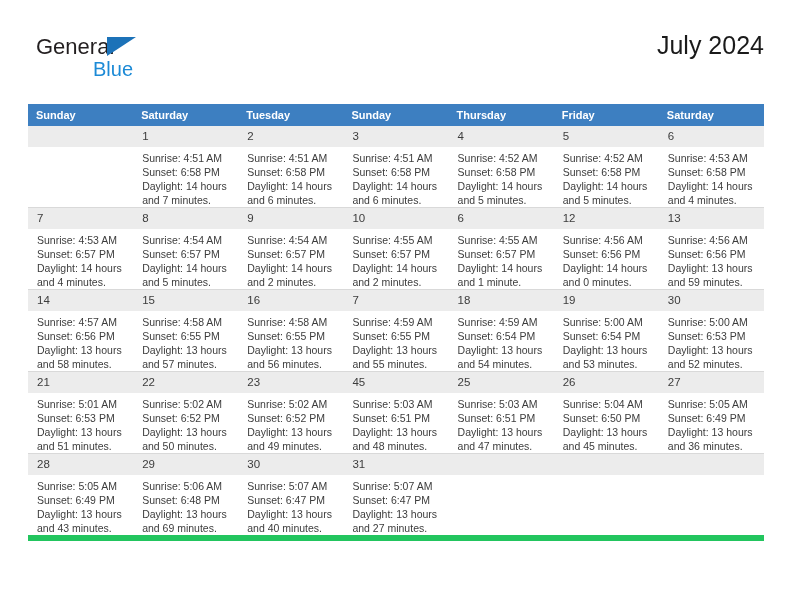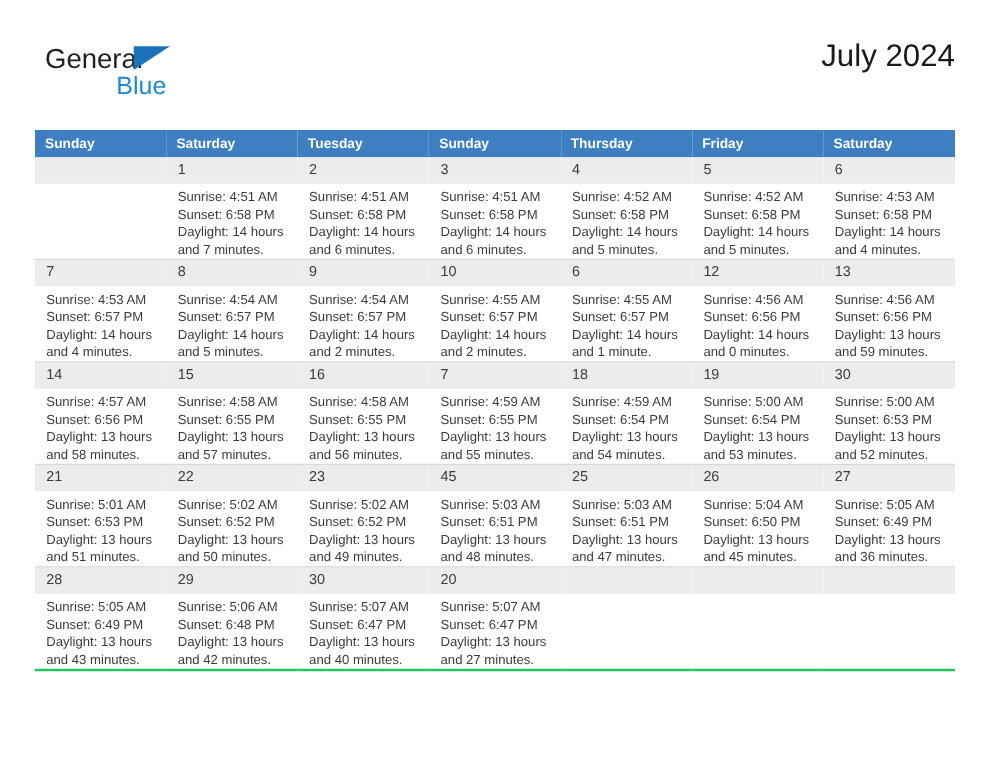--- a/index.html
+++ b/index.html
@@ -103,21 +103,21 @@
   }
   .calendar td {
     vertical-align: top;
     padding: 0;
     border: none;
     border-bottom: 1px solid #d9d9d9;
     height: 78px;
     background: #ffffff;
   }
   .calendar tr.week:last-child td {
-    border-bottom: 2px solid #22c55e;
+    border-bottom: 6px solid #22c55e;
   }
   .daynum {
     display: block;
     background: #ececec;
     font-size: 11.5px;
     color: #3c3c3c;
     padding: 4px 0 4px 9px;
     height: 13px;
     line-height: 13px;
   }
@@ -430,34 +430,34 @@
               <div>Daylight: 13 hours</div>
               <div>and 43 minutes.</div>
             </div>
           </td>
           <td class="day-cell">
             <span class="daynum">29</span>
             <div class="lines">
               <div>Sunrise: 5:06 AM</div>
               <div>Sunset: 6:48 PM</div>
               <div>Daylight: 13 hours</div>
-              <div>and 42 minutes.</div>
+              <div>and 69 minutes.</div>
             </div>
           </td>
           <td class="day-cell">
             <span class="daynum">30</span>
             <div class="lines">
               <div>Sunrise: 5:07 AM</div>
               <div>Sunset: 6:47 PM</div>
               <div>Daylight: 13 hours</div>
               <div>and 40 minutes.</div>
             </div>
           </td>
           <td class="day-cell">
-            <span class="daynum">20</span>
+            <span class="daynum">31</span>
             <div class="lines">
               <div>Sunrise: 5:07 AM</div>
               <div>Sunset: 6:47 PM</div>
               <div>Daylight: 13 hours</div>
               <div>and 27 minutes.</div>
             </div>
           </td>
           <td class="day-cell empty">
             <span class="daynum"></span>
             <div class="lines"></div>

